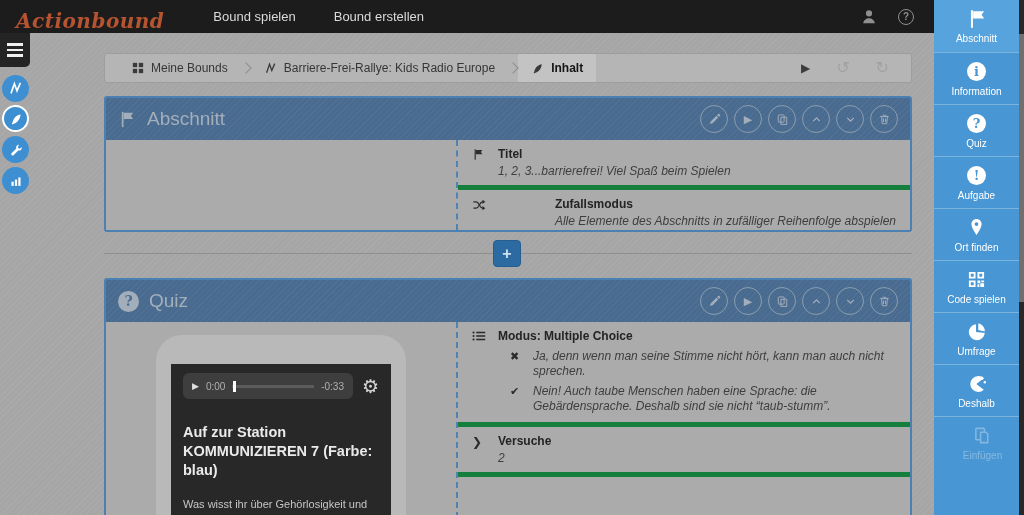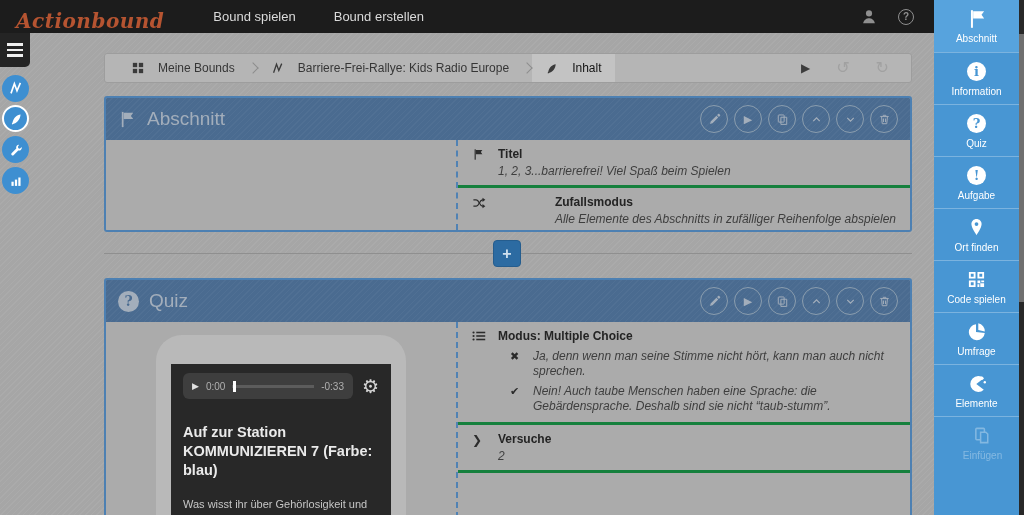--- a/index.html
+++ b/index.html
@@ -34,39 +34,39 @@
   .disc { width:19px; height:19px; border-radius:50%; background:#fff; color:#4896d3; font-weight:bold; font-size:13px; display:flex; align-items:center; justify-content:center; font-family:"DejaVu Serif", serif; }
 
   
   .hamburger { position:absolute; left:0; top:33px; width:30px; height:34px; background:#242424; border-radius:0 0 5px 0; z-index:6; display:flex; flex-direction:column; align-items:center; justify-content:center; gap:3px; cursor:pointer; }
   .hamburger i { display:block; width:16px; height:2.5px; background:#f0f0f0; }
   .rail-btn { position:absolute; left:2px; width:27px; height:27px; border-radius:50%; background:#3e8fd1; color:#fff; display:flex; align-items:center; justify-content:center; cursor:pointer; z-index:6; }
   .rail-btn.active { border:2px solid #fff; }
 
   
   .crumbbar { position:absolute; left:104px; top:53px; width:808px; height:30px; background:#b5b5b5; border:1px solid #9d9d9d; border-radius:3px; display:flex; align-items:center; padding:0 14px; z-index:1; }
-  .crumb { display:flex; align-items:center; gap:14px; padding:0 13px; font-size:12px; color:#363636; cursor:pointer; height:100%; }
+  .crumb { display:flex; align-items:center; gap:7px; padding:0 13px; font-size:12px; color:#363636; cursor:pointer; height:100%; }
   .crumb .c-icon { color:#3a3a3a; display:flex; align-items:center; }
-  .crumb.active { font-weight:normal; color:#141414; background:rgba(255,255,255,.20);align-items:center; }
+  .crumb.active { font-weight:bold; color:#141414; background:rgba(255,255,255,.20);align-items:center; }
   .crumb-sep { width:8px; height:8px; border-top:1px solid #8d8d8d; border-right:1px solid #8d8d8d; transform:rotate(45deg); margin:0 1px; }
   .crumb-tools { margin-left:auto; display:flex; align-items:center; gap:26px; padding-right:8px; }
   .tool-play { color:#3c3c3c; font-size:12px; cursor:pointer; }
   .tool-undo, .tool-redo { color:#a1a1a1; font-size:16px; font-family:"DejaVu Sans", sans-serif; cursor:pointer; line-height:1; }
 
   
   .panel { position:absolute; left:104px; width:808px; border:2px solid #4d80b2; border-radius:3px; overflow:hidden; z-index:1; }
   .panel-header { height:42px; background:#4a6b90; background-image:repeating-linear-gradient(135deg, rgba(255,255,255,.035) 0 1px, transparent 1px 4px); display:flex; align-items:center; padding:0 12px; }
   .ph-icon { color:#a3aebb; margin-right:10px; display:flex; align-items:center; }
   .ph-title { color:#a3aebb; font-size:19px; }
   .hdr-btns { margin-left:auto; display:flex; gap:6px; }
   .hdr-btn { width:28px; height:28px; border:1px solid #8a9dae; border-radius:50%; color:#a3aebb; display:flex; align-items:center; justify-content:center; font-size:11px; cursor:pointer; }
   .panel-body { display:flex; background:#ababab; }
   .left-col { width:352px; flex:none; border-right:2px dashed #5082b4; }
   .right-col { flex:1; }
-  .info-row { padding:7px 14px 6px; border-bottom:3px solid #15803d; display:flex; }
+  .info-row { padding:7px 14px 6px; border-bottom:5px solid #15803d; display:flex; }
   .info-row:last-child { border-bottom:none;justify-content:space-between; }
   .row-icon { width:26px; flex:none; color:#2c2c2c; padding-top:1px; }
   .row-label { font-size:12px; font-weight:bold; color:#242424; line-height:15px; }
   .row-value { font-size:12px; font-style:italic; color:#3e3e3e; line-height:15px; margin-top:2px; }
   .answers { margin:4px 0 2px 12px; }
   .answer { display:flex; gap:10px; margin-top:5px; }
   .ans-icon { width:13px; flex:none; color:#2b2b2b; font-size:11px; line-height:15px; font-family:"DejaVu Sans", sans-serif; }
   .ans-text { font-size:12px; font-style:italic; color:#3e3e3e; line-height:15px; max-width:92%; }
 
   
@@ -427,21 +427,21 @@
     <span class="sb-label">Umfrage</span>
   </div>
   <div class="sb-item">
     <span class="sb-icon">
       <svg width="20" height="20" viewBox="0 0 20 20" fill="#fff">
           <path d="M16.8 4.2A8 8 0 1 0 16.8 15.8L9.3 10z"></path>
           <circle cx="14.8" cy="4.2" r="1.7"></circle>
           <circle cx="17.8" cy="8.2" r="1.2"></circle>
         </svg>
     </span>
-    <span class="sb-label">Elemente</span>
+    <span class="sb-label">Deshalb</span>
   </div>
   <div class="sb-item disabled">
     <span class="sb-icon">
       <svg width="19" height="19" viewBox="0 0 20 20">
           <rect x="3" y="2.5" width="9" height="12" rx="1" fill="none" stroke="#fff" stroke-width="1.6"></rect>
           <path d="M8 6.5h5.5l2 2v9H8z" fill="#4896d3" stroke="#fff" stroke-width="1.6"></path>
         </svg>
     </span>
     <span class="sb-label">Einfügen</span>
   </div>

